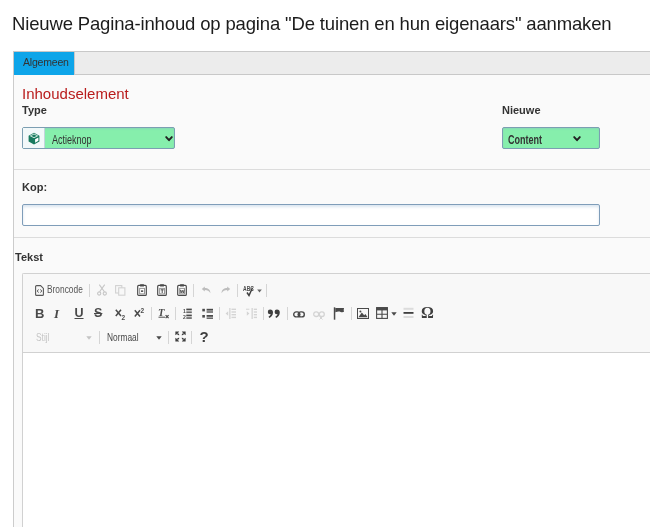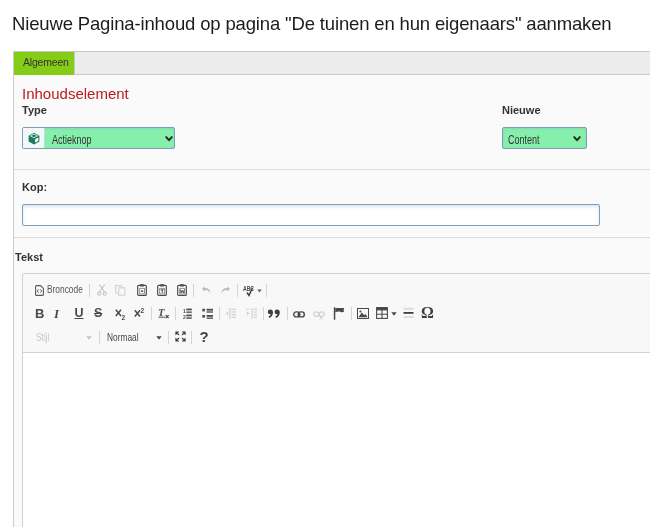--- a/index.html
+++ b/index.html
@@ -5,41 +5,41 @@
 * { margin:0; padding:0; box-sizing:border-box; }
 html,body { width:650px; height:527px; background:#fff; font-family:"Liberation Sans",sans-serif; }
 #stage { position:relative; width:650px; height:527px; overflow:hidden; background:#fff; }
 .abs { position:absolute; }
 
 
 #h1 { left:12px; top:13px; font-size:18.5px; color:#1c1c1c; letter-spacing:-0.15px; white-space:nowrap; }
 
 
 #tabstrip { left:13px; top:51px; width:637px; height:24px; background:#ececec; border-top:1px solid #c8c8c8; border-bottom:1px solid #c8c8c8; }
-#tabactive { left:13px; top:51px; width:62px; height:24px; background:#84cc16; border:1px solid #c8c8c8; border-bottom:none; z-index:2; font-size:10.5px; letter-spacing:-0.2px; color:#333; padding:4px 0 0 9px; }
+#tabactive { left:13px; top:51px; width:62px; height:24px; background:#0ea5e9; border:1px solid #c8c8c8; border-bottom:none; z-index:2; font-size:10.5px; letter-spacing:-0.2px; color:#333; padding:4px 0 0 9px; }
 
 
 #panel { left:13px; top:75px; width:637px; height:452px; background:#fafafa; border-left:1px solid #ccc; }
 
 .divider { left:14px; width:636px; height:1px; background:#dcdcdc; }
 
 .seclabel { font-weight:bold; font-size:11px; color:#333; white-space:nowrap; }
 
 #inhouds { left:22px; top:85px; font-size:15px; color:#b91c1c; }
 #lbl-type { left:22px; top:104px; }
 #lbl-kolom { left:502px; top:104px; }
 #lbl-kop { left:22px; top:181px; }
 #lbl-tekst { left:15px; top:251px; }
 
 
 .sel { height:22px; background:#86efac; border:1px solid #7c9eb2; border-radius:2px; box-shadow:inset 0 1px 2px rgba(140,170,200,0.35); font-size:12px; color:#333; }
 #sel-type { left:22px; top:127px; width:153px; }
 #sel-type .icell { position:absolute; left:0; top:0; width:22px; height:20px; background:#f2f8f9; border-right:1px solid #c3d5dd; }
 #sel-type .txt { position:absolute; left:29px; top:5px; }
-#sel-kolom { left:502px; top:127px; width:85px; }
+#sel-kolom { left:502px; top:127px; width:98px;font-weight:bold; }
 #sel-kolom .txt { position:absolute; left:5px; top:5px; }
 .chev { position:absolute; top:8px; }
 .cnd2 { transform:scaleX(0.75); transform-origin:0 50%; display:inline-block; }
 
 
 #kopinput { left:22px; top:204px; width:578px; height:22px; background:#fff; border:1px solid #7f9db9; border-radius:2px; box-shadow:inset 0 2px 3px rgba(150,180,210,0.35); }
 
 
 #editor { left:22px; top:273px; width:628px; height:284px; background:#fff; border:1px solid #d1d1d1; border-right:none; border-bottom:none; border-radius:2px 0 0 0; }
 #toolbar { position:absolute; left:0; top:0; width:628px; height:79px; background:#f8f8f8; border-bottom:1px solid #d1d1d1; }

